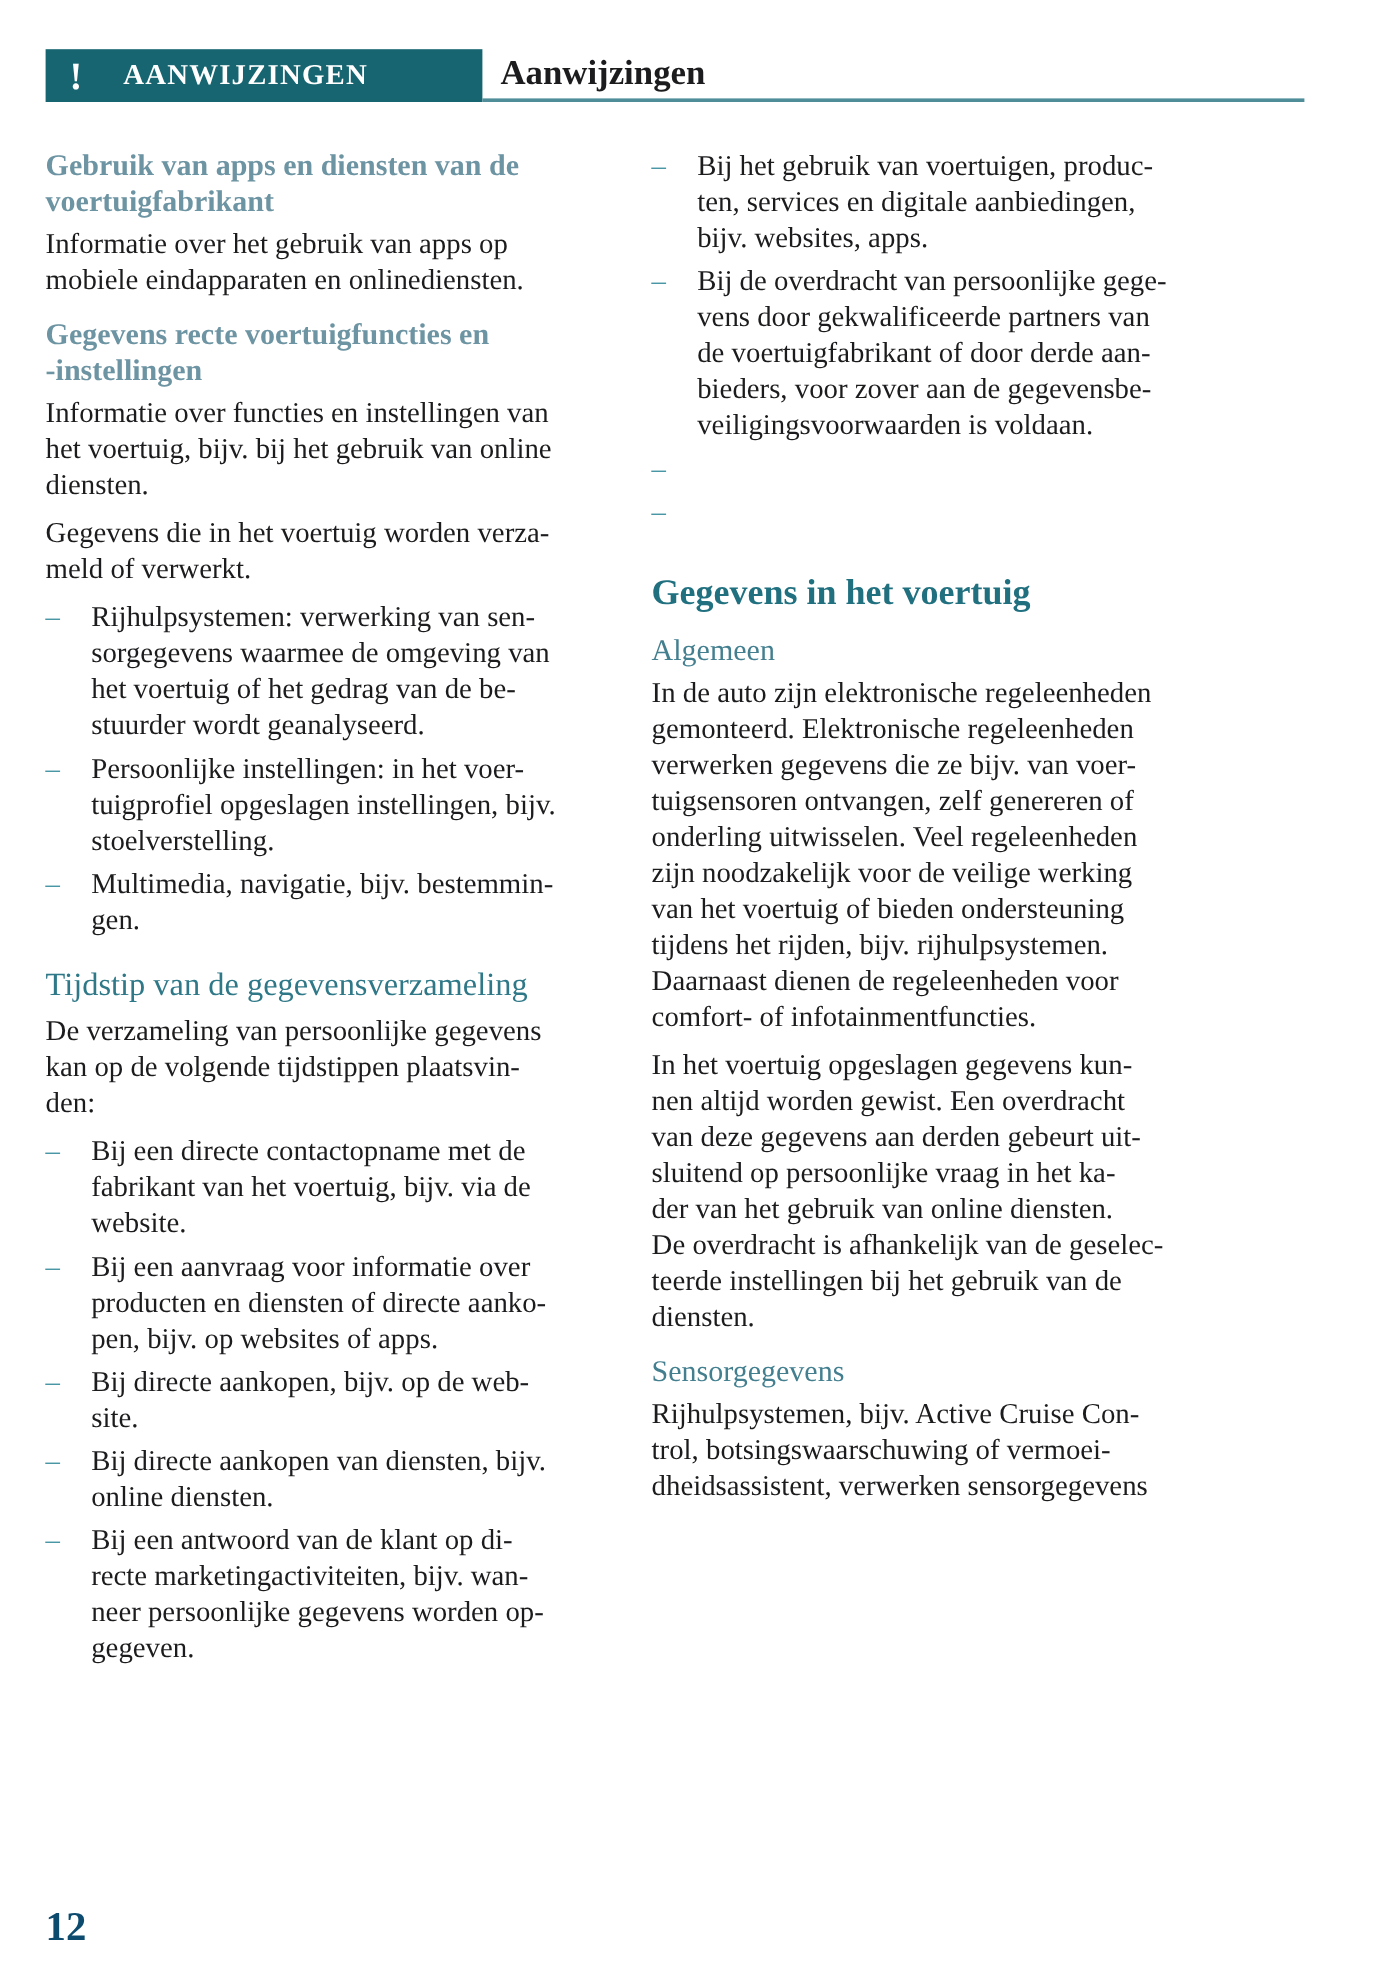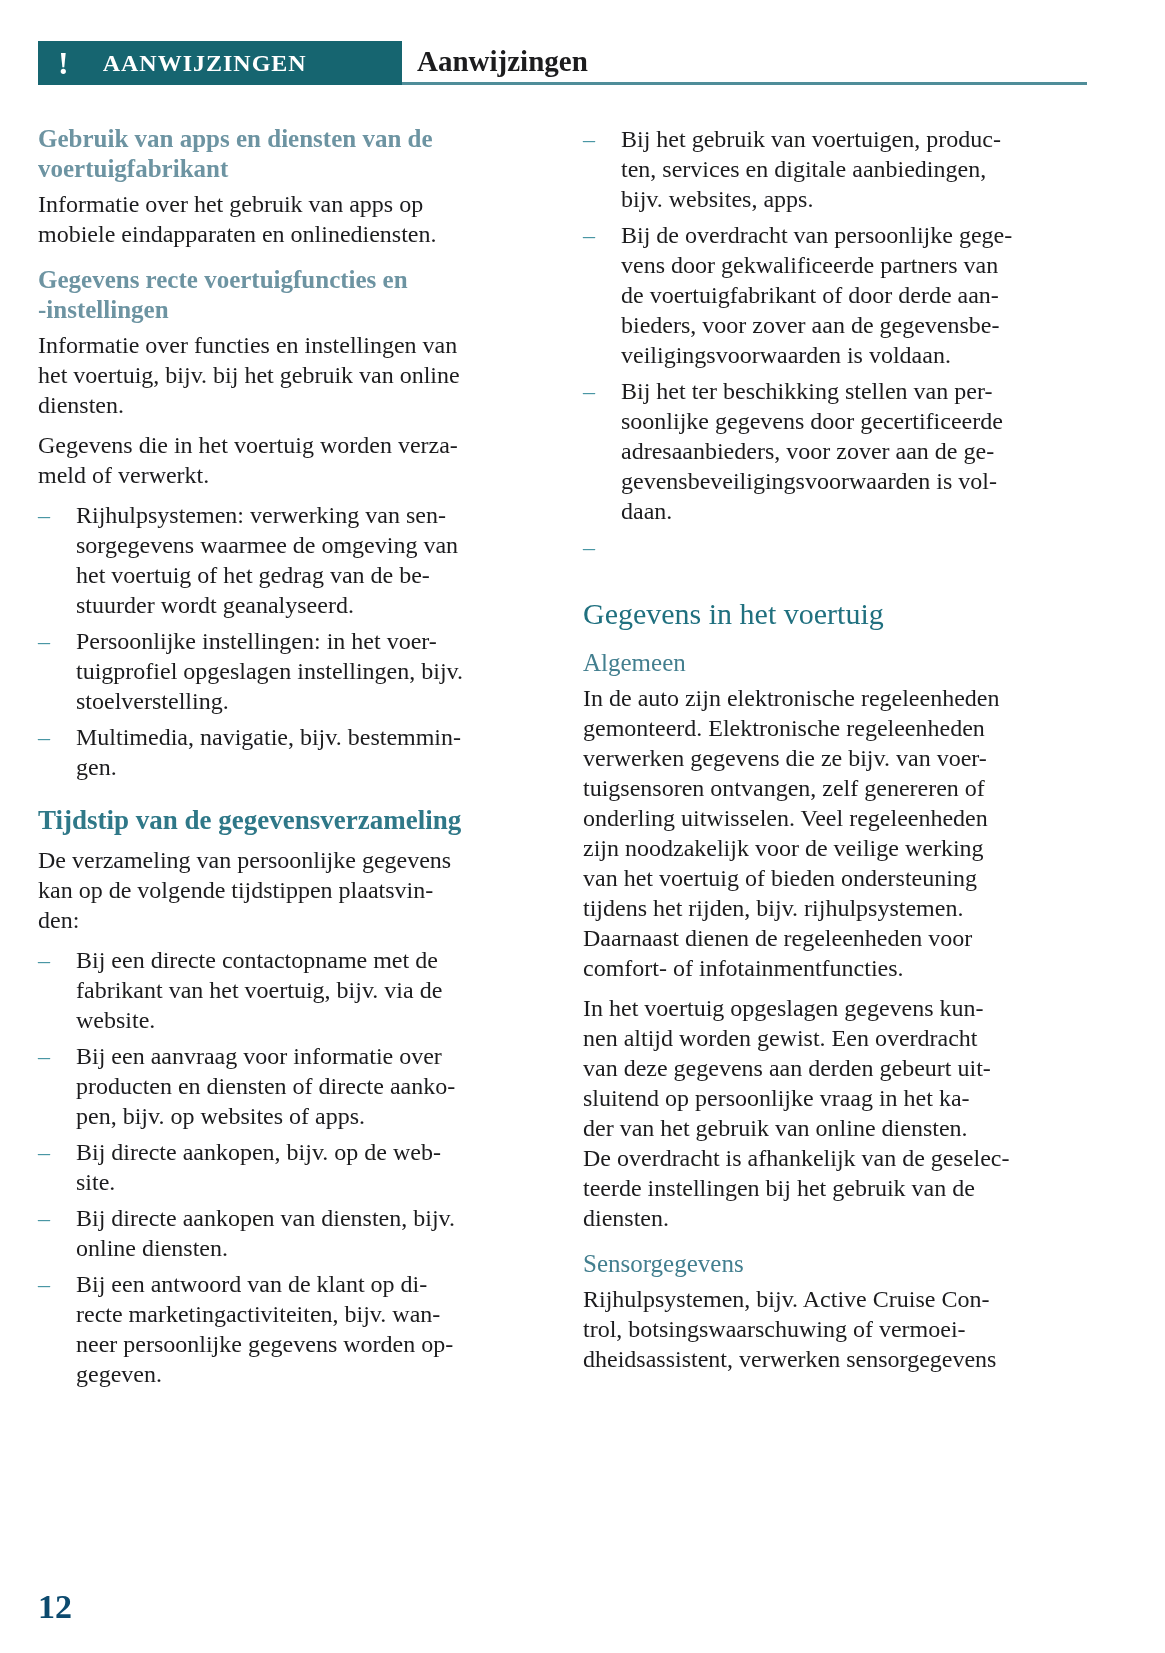--- a/index.html
+++ b/index.html
@@ -29,30 +29,30 @@
   .header-right{
     flex:1;border-bottom:3px solid #4f8d99;
     display:flex;align-items:center;padding-left:15px;
   }
   .header-title{
     font-weight:bold;font-size:29px;color:#1c1c1e;white-space:nowrap;
   }
   
   .main{
     position:absolute;top:124px;left:38px;
-    display:flex;gap:40px;
+    display:flex;
   }
   .col{width:505px;flex:none;}
   .h1,.h2,.h3,.h3m,.body,.li-text{white-space:pre-line;}
   .h1{
-    font-size:30px;line-height:36px;font-weight:normal;color:#20707f;
+    font-size:30px;line-height:36px;font-weight:bold;color:#20707f;
     margin:34px 0 16px 0;
   }
   .h2{
-    font-size:27px;line-height:33px;font-weight:bold;color:#2f7888;
+    font-size:27px;line-height:33px;font-weight:normal;color:#2f7888;
     margin:22px 0 8px 0;
   }
   .h3{
     font-size:25px;line-height:30px;font-weight:bold;color:#6d94a2;
     margin:16px 0 5px 0;
   }
   .h3m{
     font-size:25px;line-height:30px;font-weight:normal;color:#437f8f;
     margin:16px 0 5px 0;
   }
@@ -170,25 +170,20 @@
         <div class="li">
           <span class="dash">–</span>
           <span class="li-text">Bij de overdracht van persoonlijke gege-
 vens door gekwalificeerde partners van
 de voertuigfabrikant of door derde aan-
 bieders, voor zover aan de gegevensbe-
 veiligingsvoorwaarden is voldaan.</span>
         </div>
         <div class="li">
           <span class="dash">–</span>
-          <span class="li-text">Bij het ter beschikking stellen van per-
-soonlijke gegevens door gecertificeerde
-adresaanbieders, voor zover aan de ge-
-gevensbeveiligingsvoorwaarden is vol-
-daan.</span>
         </div>
         <div class="li">
           <span class="dash">–</span>
         </div>
       </div>
       <div class="h1">Gegevens in het voertuig</div>
       <div class="h3m">Algemeen</div>
       <div class="body">In de auto zijn elektronische regeleenheden
 gemonteerd. Elektronische regeleenheden
 verwerken gegevens die ze bijv. van voer-

